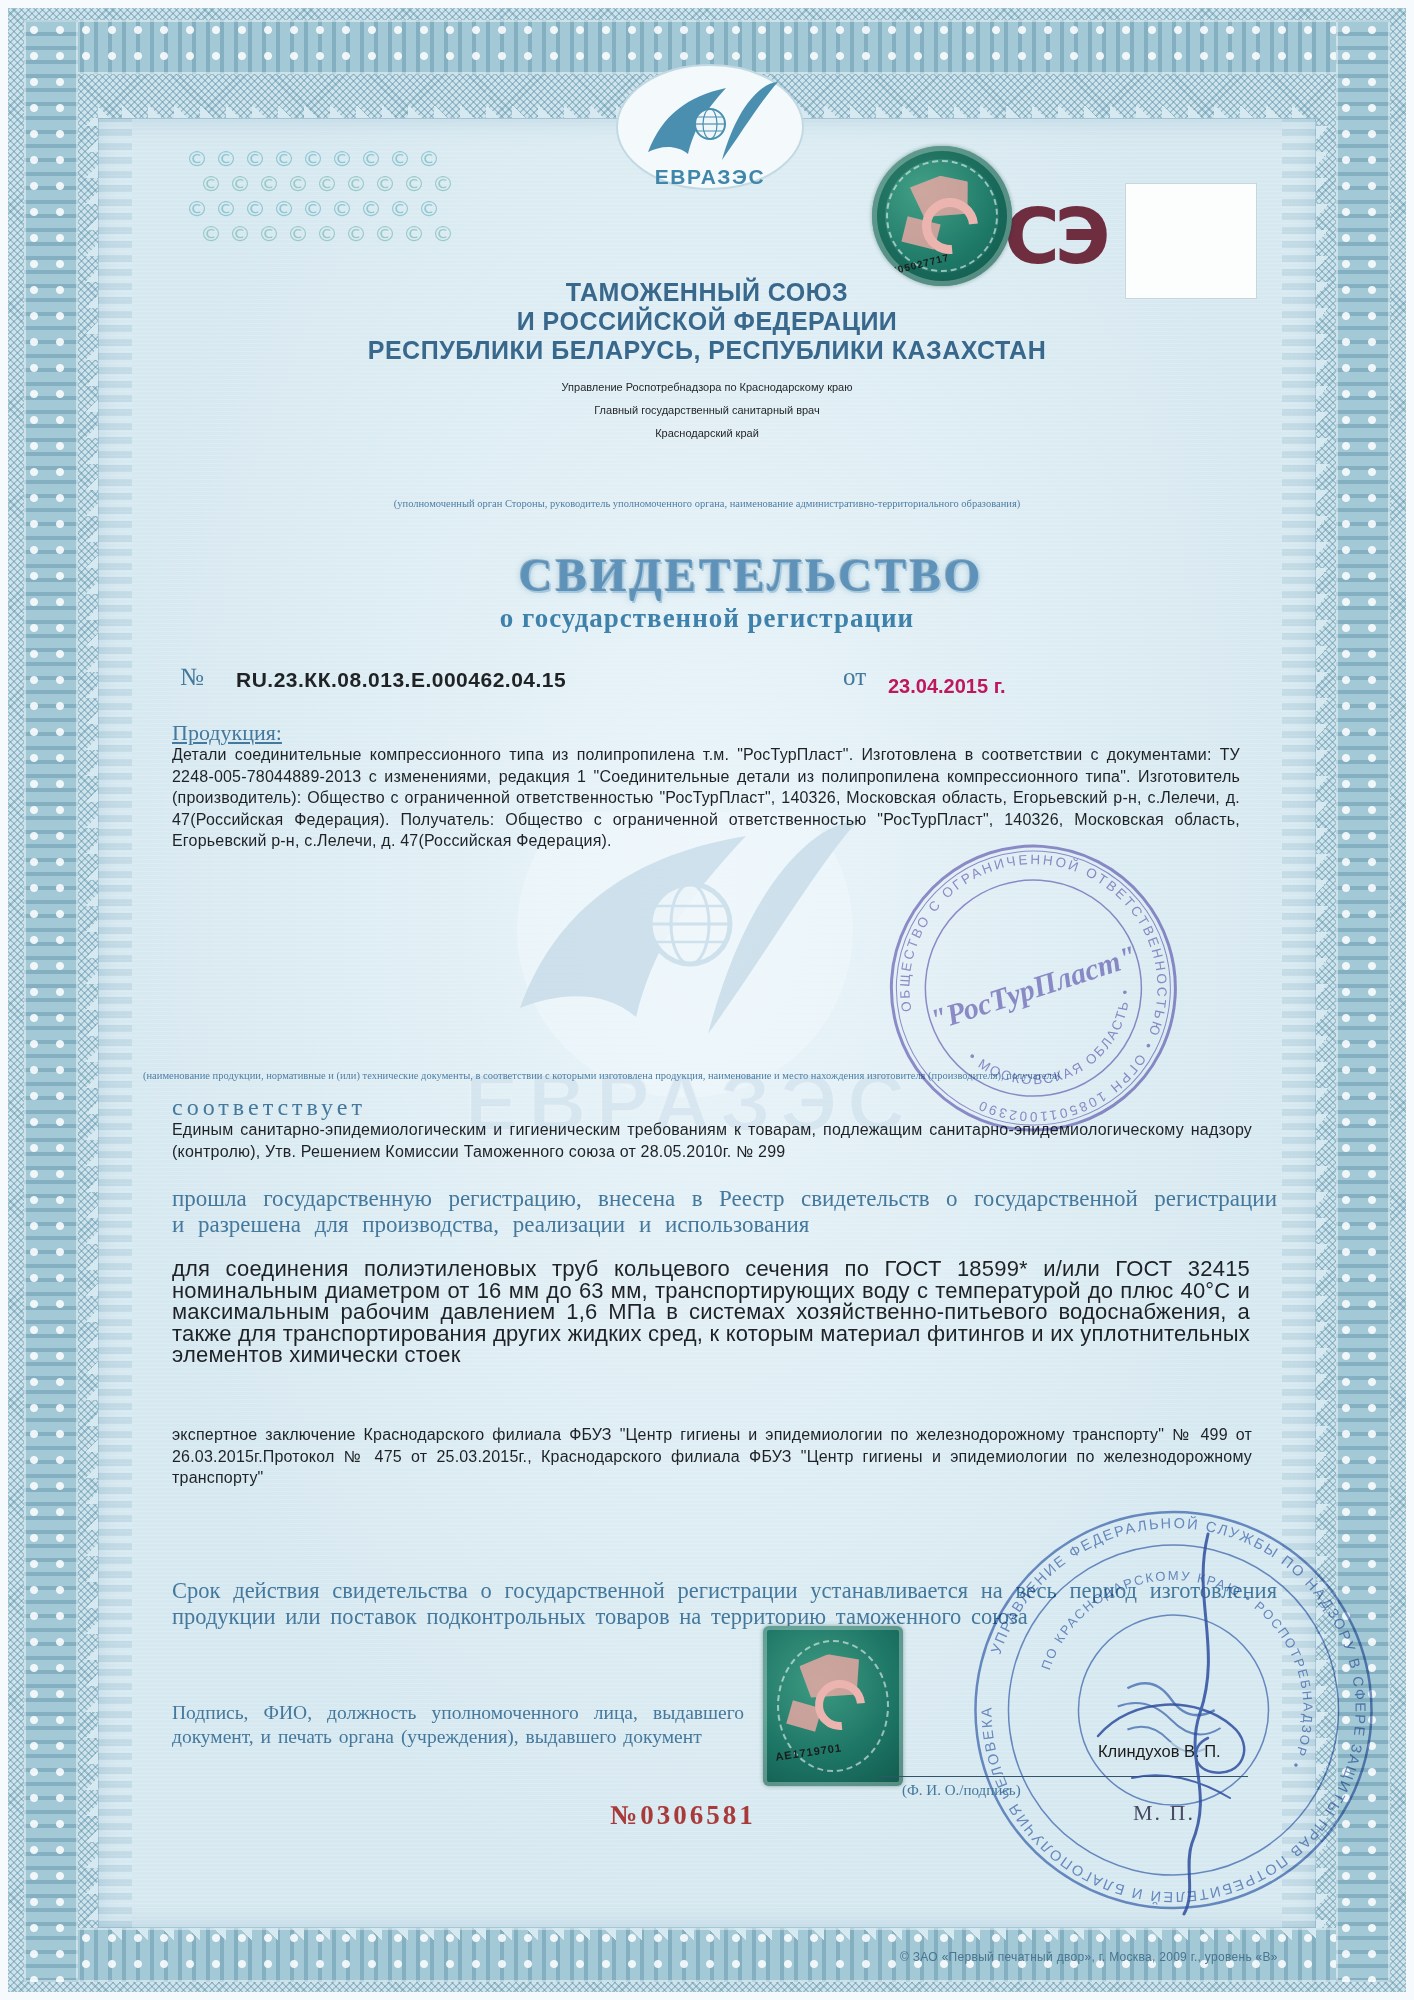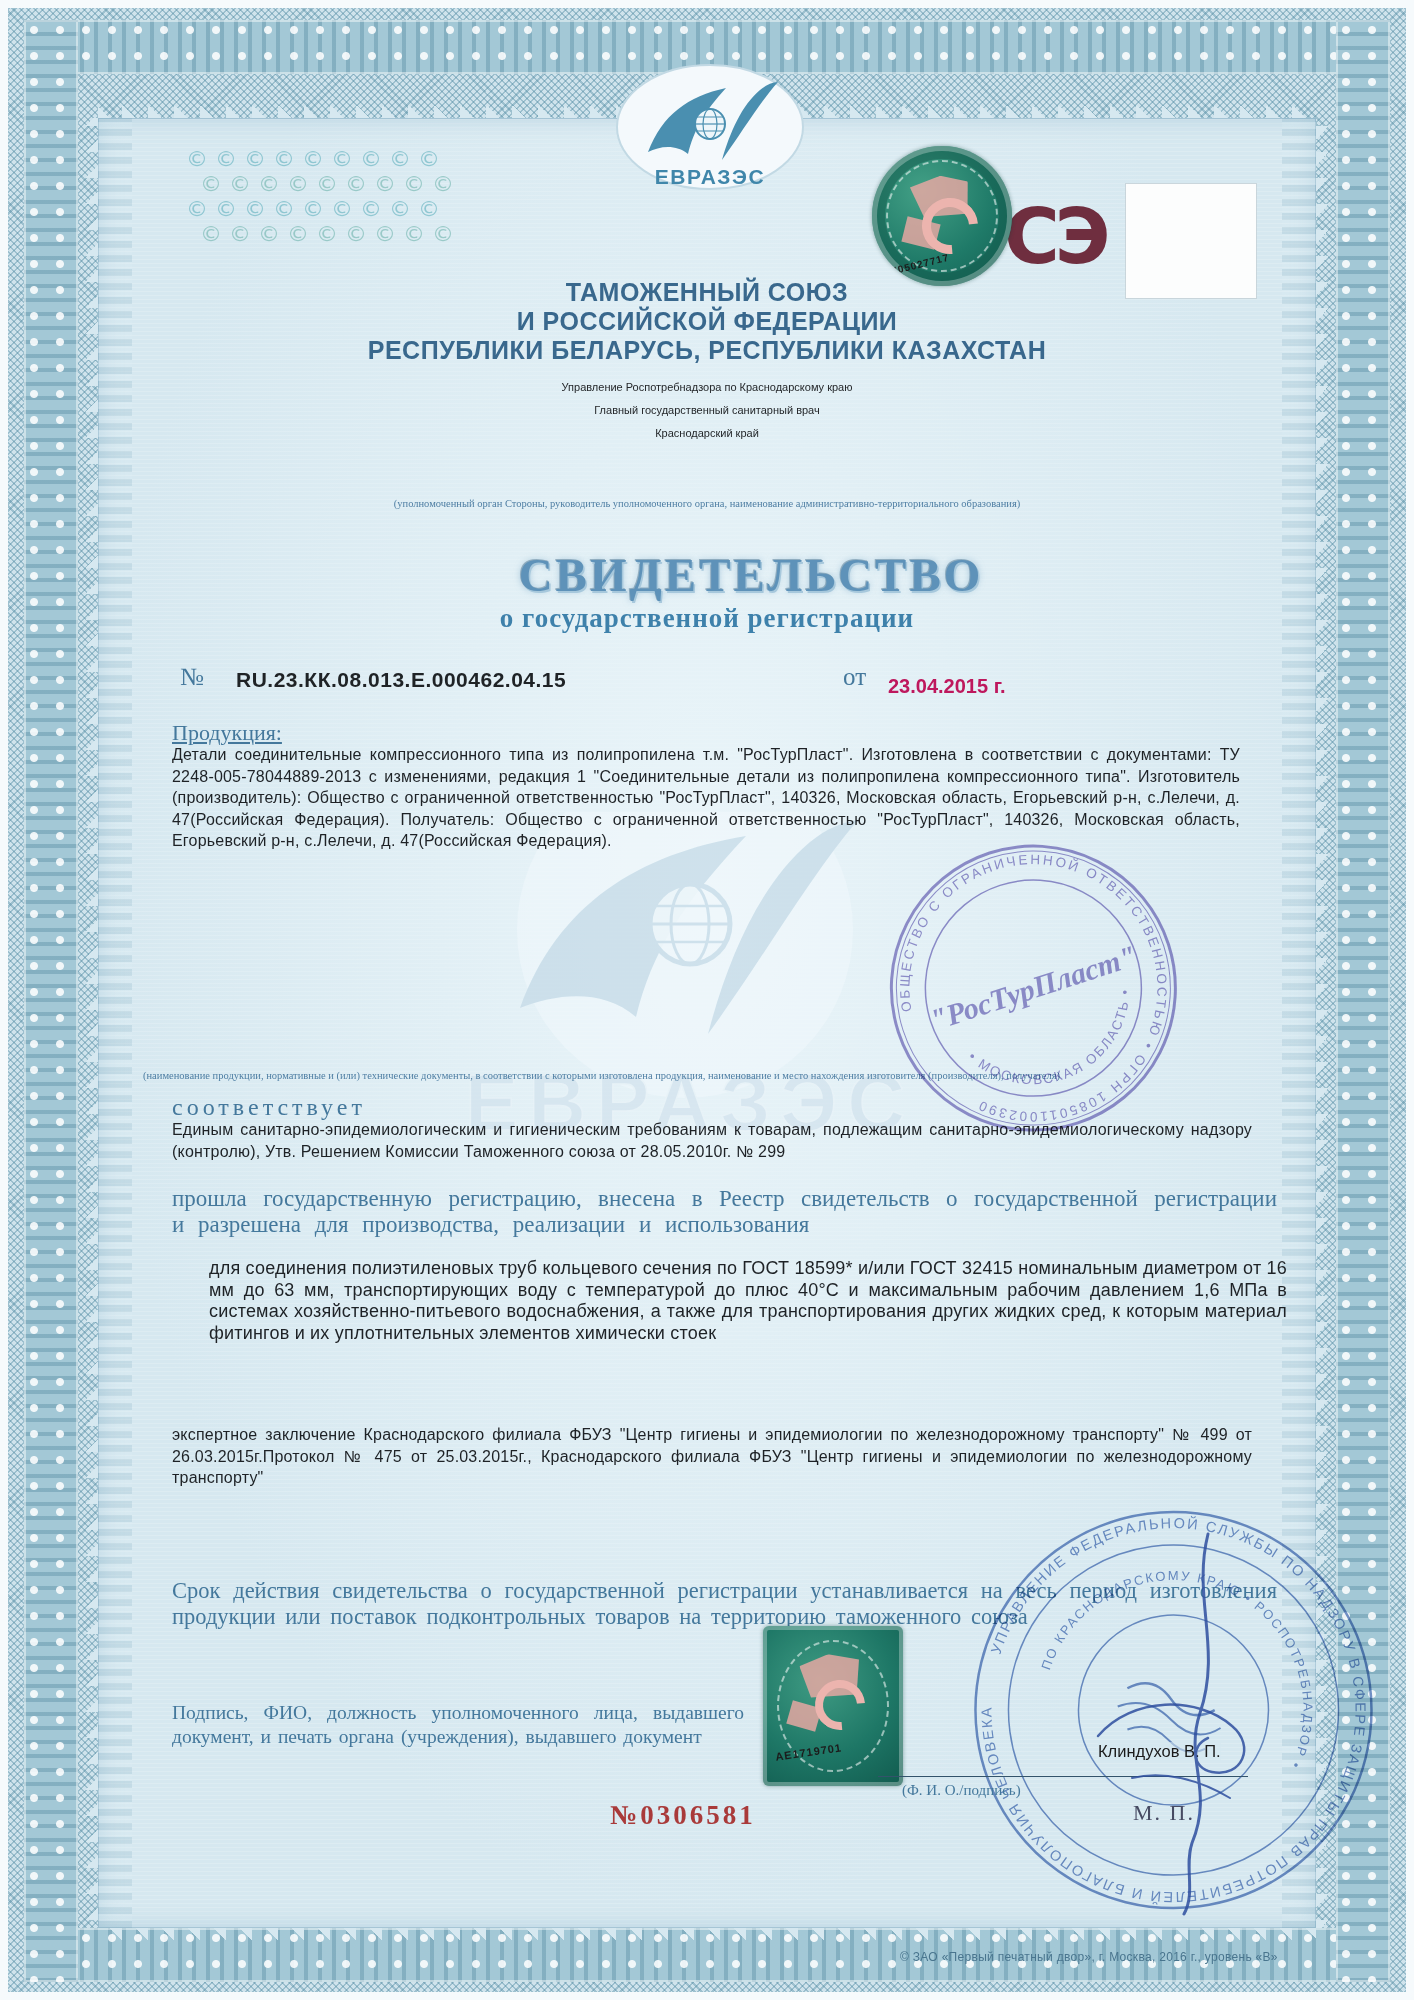--- a/index.html
+++ b/index.html
@@ -94,21 +94,21 @@
   .date-label{top:663px;left:843px;font-size:25px;}
   .date-value{top:675px;left:888px;z-index:10;font-size:20px;font-weight:bold;color:#be185d;}
   .prod-label{top:720px;left:172px;font-size:22px;text-decoration:underline;}
   .black-par{z-index:10;color:#1e2226;font-size:16px;line-height:21.5px;letter-spacing:.2px;text-align:justify;}
   .prod-desc{top:744px;left:172px;width:1068px;}
   .prod-caption{top:1070px;left:143px;width:1150px;}
   .lead{top:1094px;left:172px;font-size:24px;letter-spacing:4px;}
   .compliance-text{top:1119px;left:172px;width:1080px;}
   .statement{top:1186px;left:172px;width:1105px;font-size:23px;line-height:26px;
     text-align:justify;word-spacing:8px;}
-  .scope{top:1258px;left:172px;width:1078px;font-size:18px;line-height:21.5px;margin-left:37px;}
+  .scope{top:1258px;left:172px;width:1078px;font-size:22px;line-height:21.5px;}
   .basis{top:1344px;left:172px;width:1110px;font-size:22.5px;line-height:25px;
     text-align:justify;word-spacing:3px;}
   .docs{top:1424px;left:172px;width:1080px;}
   .validity{top:1578px;left:172px;width:1105px;font-size:22.5px;line-height:26px;
     text-align:justify;word-spacing:4px;}
   .sign-caption{top:1701px;left:172px;width:572px;font-size:19.5px;line-height:24px;
     text-align:justify;word-spacing:2px;}
   .signer-name{top:1742px;left:1098px;z-index:16;font-size:16.5px;color:#1b1b1b;background:rgba(214,232,240,.55);}
   .sig-line{top:1776px;left:878px;width:370px;height:0;border-top:1.5px solid #33536b;z-index:16;}
   .sig-caption{top:1782px;left:902px;font-size:15px;z-index:16;}
@@ -294,15 +294,15 @@
       </g>
     </svg>
   </div>
 
   <div class="abs signer-name">Клиндухов В. П.</div>
   <div class="abs sig-line"></div>
   <div class="abs teal-serif sig-caption">(Ф. И. О./подпись)</div>
   <div class="abs blank-number">№0306581</div>
   <div class="abs mp">М. П.</div>
 
-  <div class="abs footer-note">© ЗАО «Первый печатный двор», г. Москва, 2016 г., уровень «В»</div>
+  <div class="abs footer-note">© ЗАО «Первый печатный двор», г. Москва, 2009 г., уровень «В»</div>
 
 </div>
 
 </body></html>

